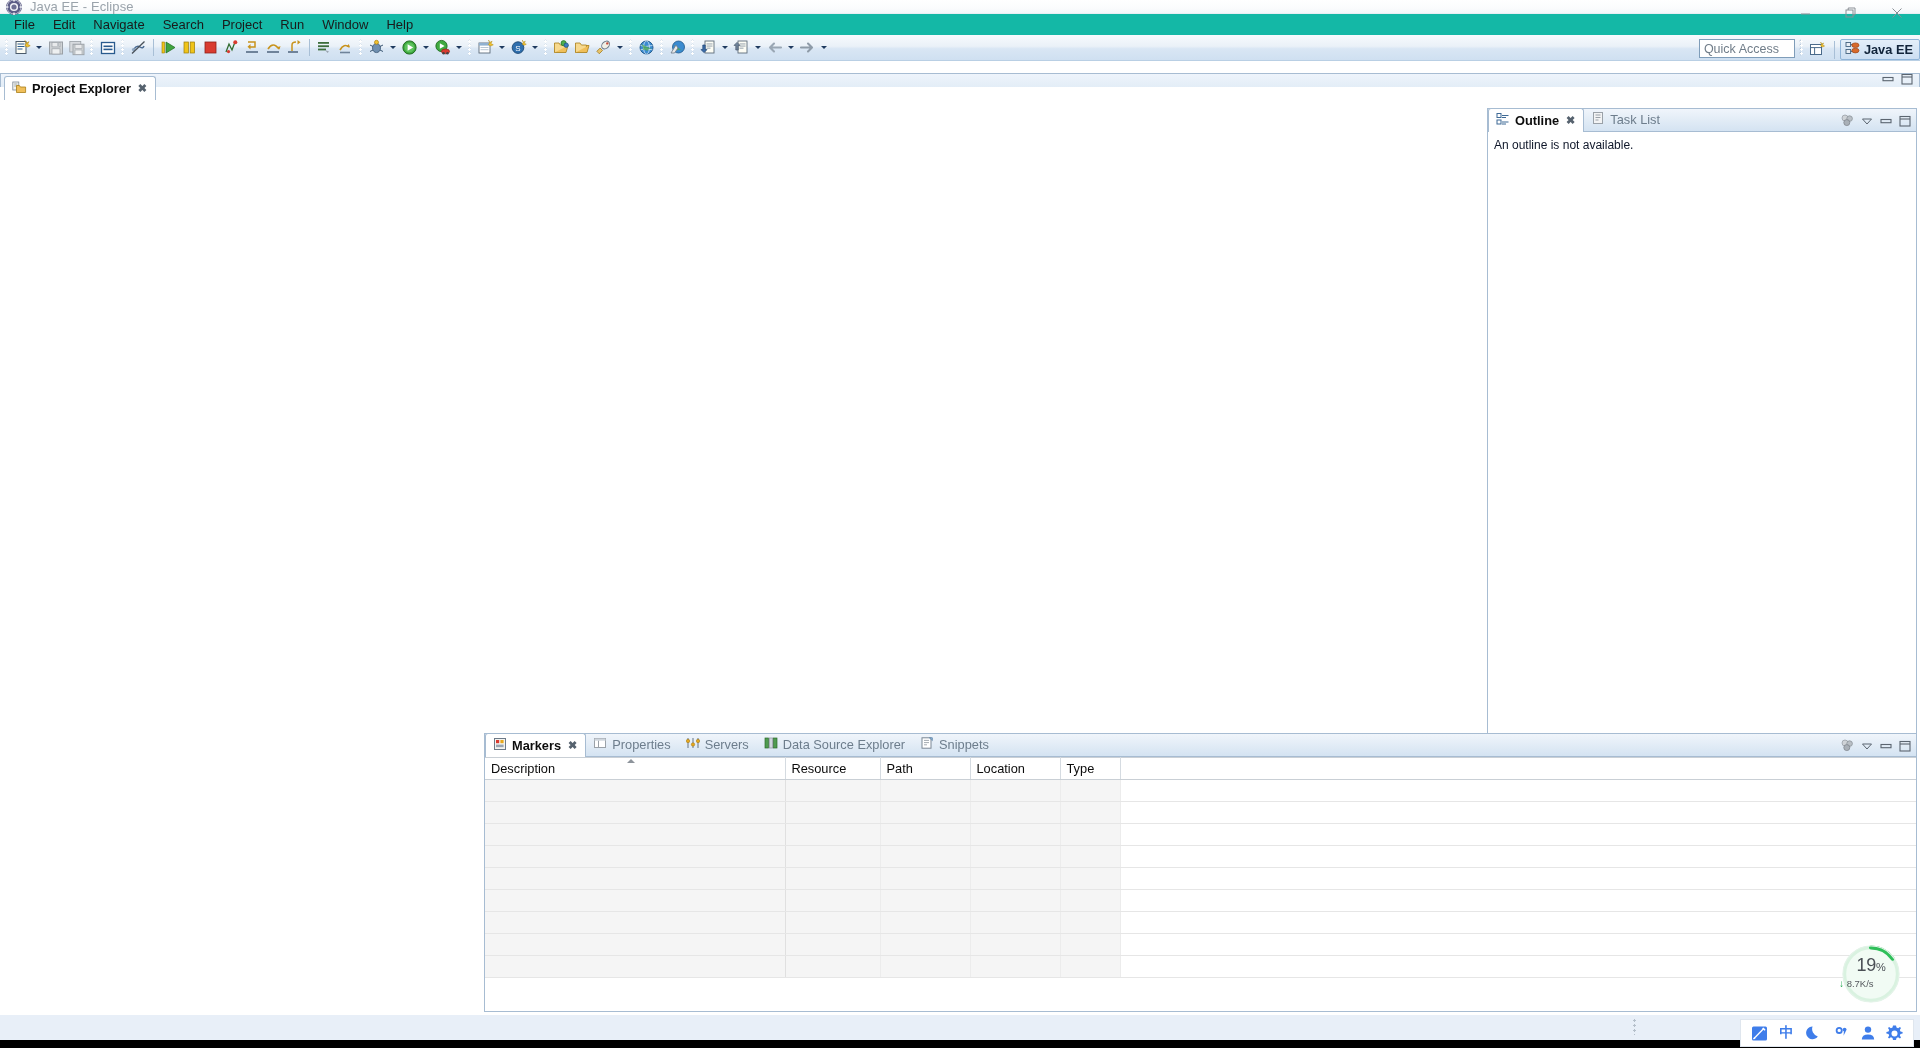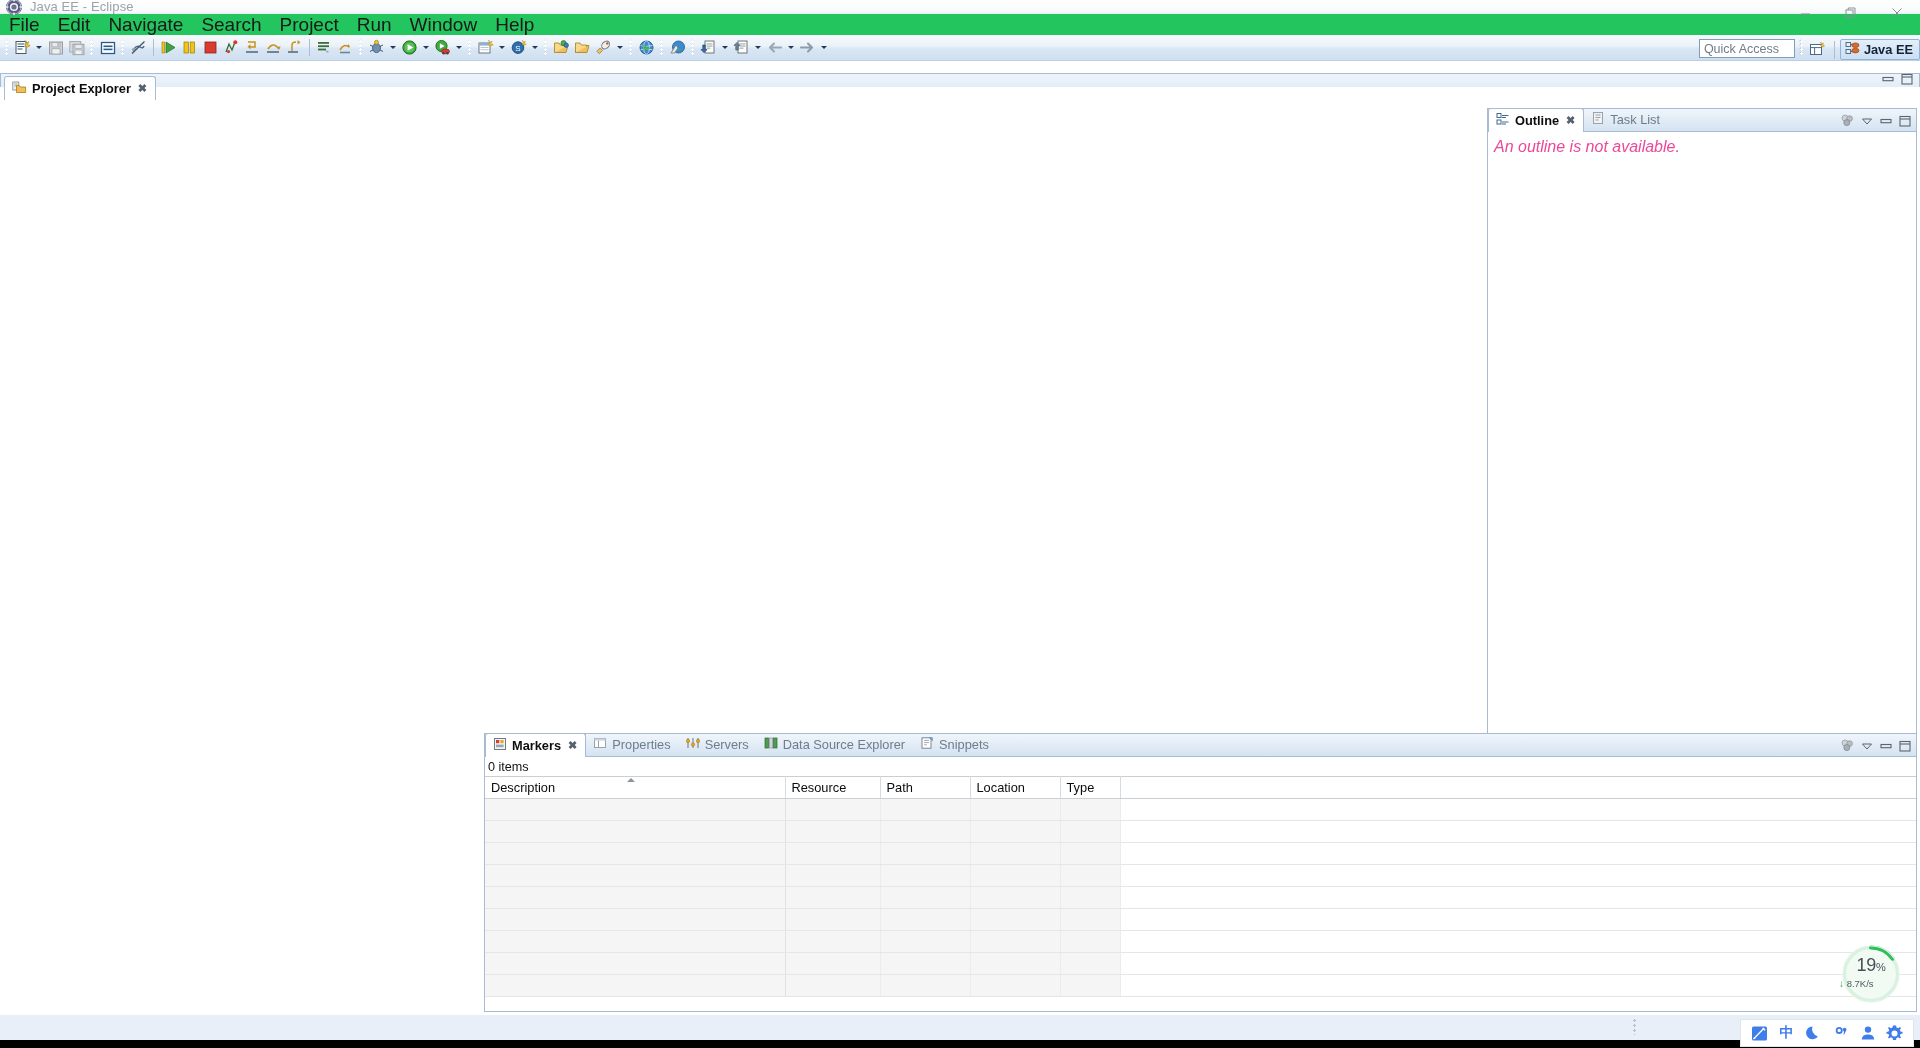--- a/index.html
+++ b/index.html
@@ -32,23 +32,24 @@
   }
   .win-btn {
     width: 46px; display: flex; align-items: center; justify-content: center;
     cursor: default;
   }
   .win-btn svg { display: block; }
 
   
   .menubar {
     height: 21px;
-    background: #22c55e;
+    background: #14b8a6;
     display: flex; align-items: center;
-    font-size: 19px; color: #1a1a1a;
+    padding-left: 5px;
+    font-size: 13px; color: #1a1a1a;
   }
   .menu-item {
     padding: 2px 9px; cursor: default; line-height: 17px;
   }
 
   
   .toolbar {
     height: 26px;
     background: linear-gradient(to bottom, #f7fafd 0%, #eaf1f8 45%, #d9e6f4 55%, #cfe0f1 100%);
     border-bottom: 1px solid #b9cfe4;
@@ -176,21 +177,21 @@
     background: linear-gradient(to bottom, #eef4fb, #e3edf7);
     border-bottom: 1px solid #c4d6e8;
     position: relative;
   }
   .editor-topbar .view-tools { height: 14px; top: -2px; right: 4px; }
   .editor-canvas { position: absolute; left:0; right:0; top: 14px; bottom: 0; background: #ffffff; }
 
   
   #outline-view { right: 3px; top: 3px; width: 430px; height: 652px; margin-top: 32px; }
   .outline-msg {
-    font-size: 16px; color: #ec4899; padding: 6px 0 0 6px; font-style: italic;
+    font-size: 12px; color: #0f172a; padding: 6px 0 0 6px;
   }
 
   
   #markers-view { left: 484px; top: 660px; right: 3px; bottom: 3px; }
   .markers-count {
     font-size: 12.6px; color: #111; padding: 3px 0 2px 3px;
   }
   .mk-table { width: 100%; border-collapse: collapse; table-layout: fixed; }
   .mk-head th {
     font-weight: normal; font-size: 12.8px; color: #0b0b0b;
@@ -818,21 +819,20 @@
         </div>
         <div class="vt-btn">
           <svg width="14" height="14" viewBox="0 0 14 14">
             <rect x="2" y="2.5" width="10" height="9.5" fill="none" stroke="#5b6570" stroke-width="1.1"></rect>
             <line x1="2" y1="5" x2="12" y2="5" stroke="#5b6570" stroke-width="1.1"></line>
           </svg>
         </div>
       </div>
     </div>
     <div class="view-body">
-      <div class="markers-count">0 items</div>
       <table class="mk-table">
         <colgroup>
           <col style="width:300px">
             <col style="width:95px">
             <col style="width:90px">
           <col style="width:90px">
             <col style="width:60px">
             <col>
         </colgroup>
         <thead>

